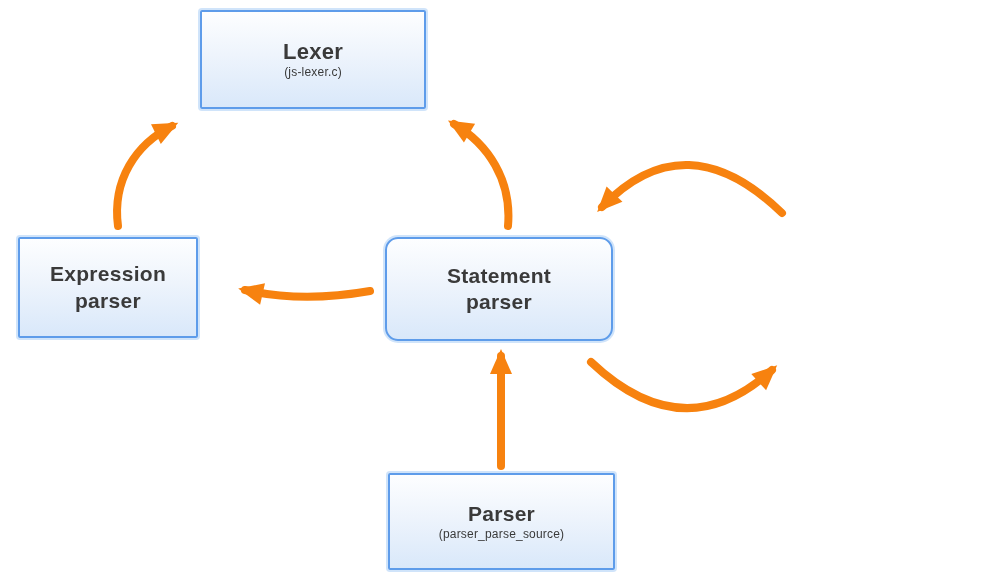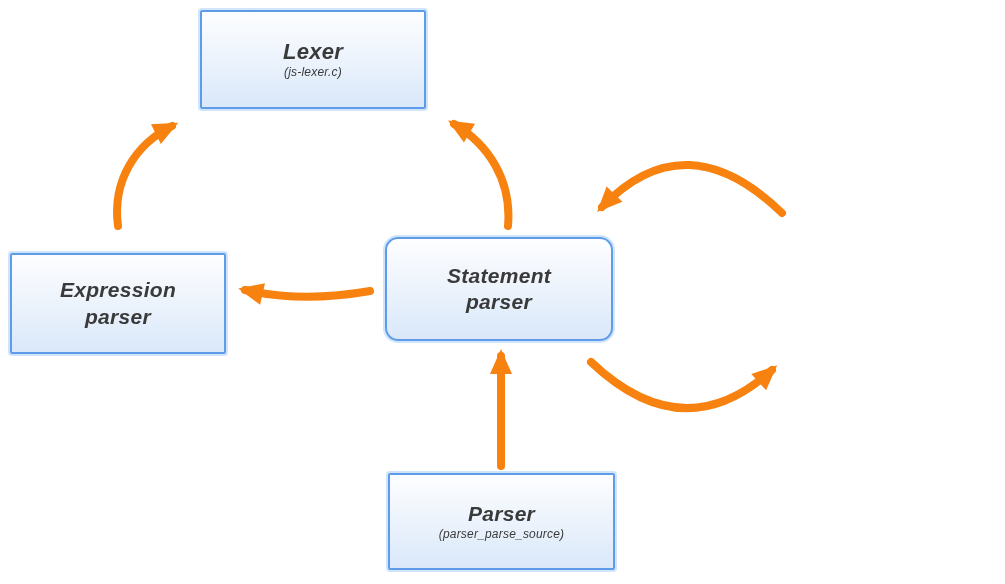--- a/index.html
+++ b/index.html
@@ -7,21 +7,20 @@
     padding: 0;
     background: #ffffff;
     font-family: "Liberation Sans", "DejaVu Sans", sans-serif;
   }
   .diagram {
     position: relative;
     width: 1005px;
     height: 584px;
     background: #ffffff;
     overflow: hidden;
-    font-style: italic;
   }
   .arrow-layer {
     position: absolute;
     left: 0; top: 0;
     width: 1005px;
     height: 584px;
   }
   .node {
     position: absolute;
     box-sizing: border-box;
@@ -43,21 +42,21 @@
     white-space: pre-line;
     letter-spacing: 0.3px;
   }
   .node-sub {
     font-size: 12px;
     font-weight: 400;
     line-height: 1.3;
     letter-spacing: 0.2px;
   }
   #node-lexer      { left: 200px; top: 10px;  width: 226px; height: 99px;  }
-  #node-expression { left: 10px;  top: 237px; width: 216px; height: 101px; margin-top: 16px; }
+  #node-expression { left: 18px;  top: 237px; width: 180px; height: 101px; }
   #node-statement  { left: 385px; top: 237px; width: 228px; height: 104px; border-radius: 13px; }
   #node-function   { left: 755px; top: 239px; width: 242px; height: 101px; }
   #node-parser     { left: 388px; top: 473px; width: 227px; height: 97px;  }
   #node-lexer .node-title  { font-size: 22px; }
   #node-function .node-sub { font-size: 18px; }
 </style>
 </head>
 <body>
 
 <div class="diagram">

